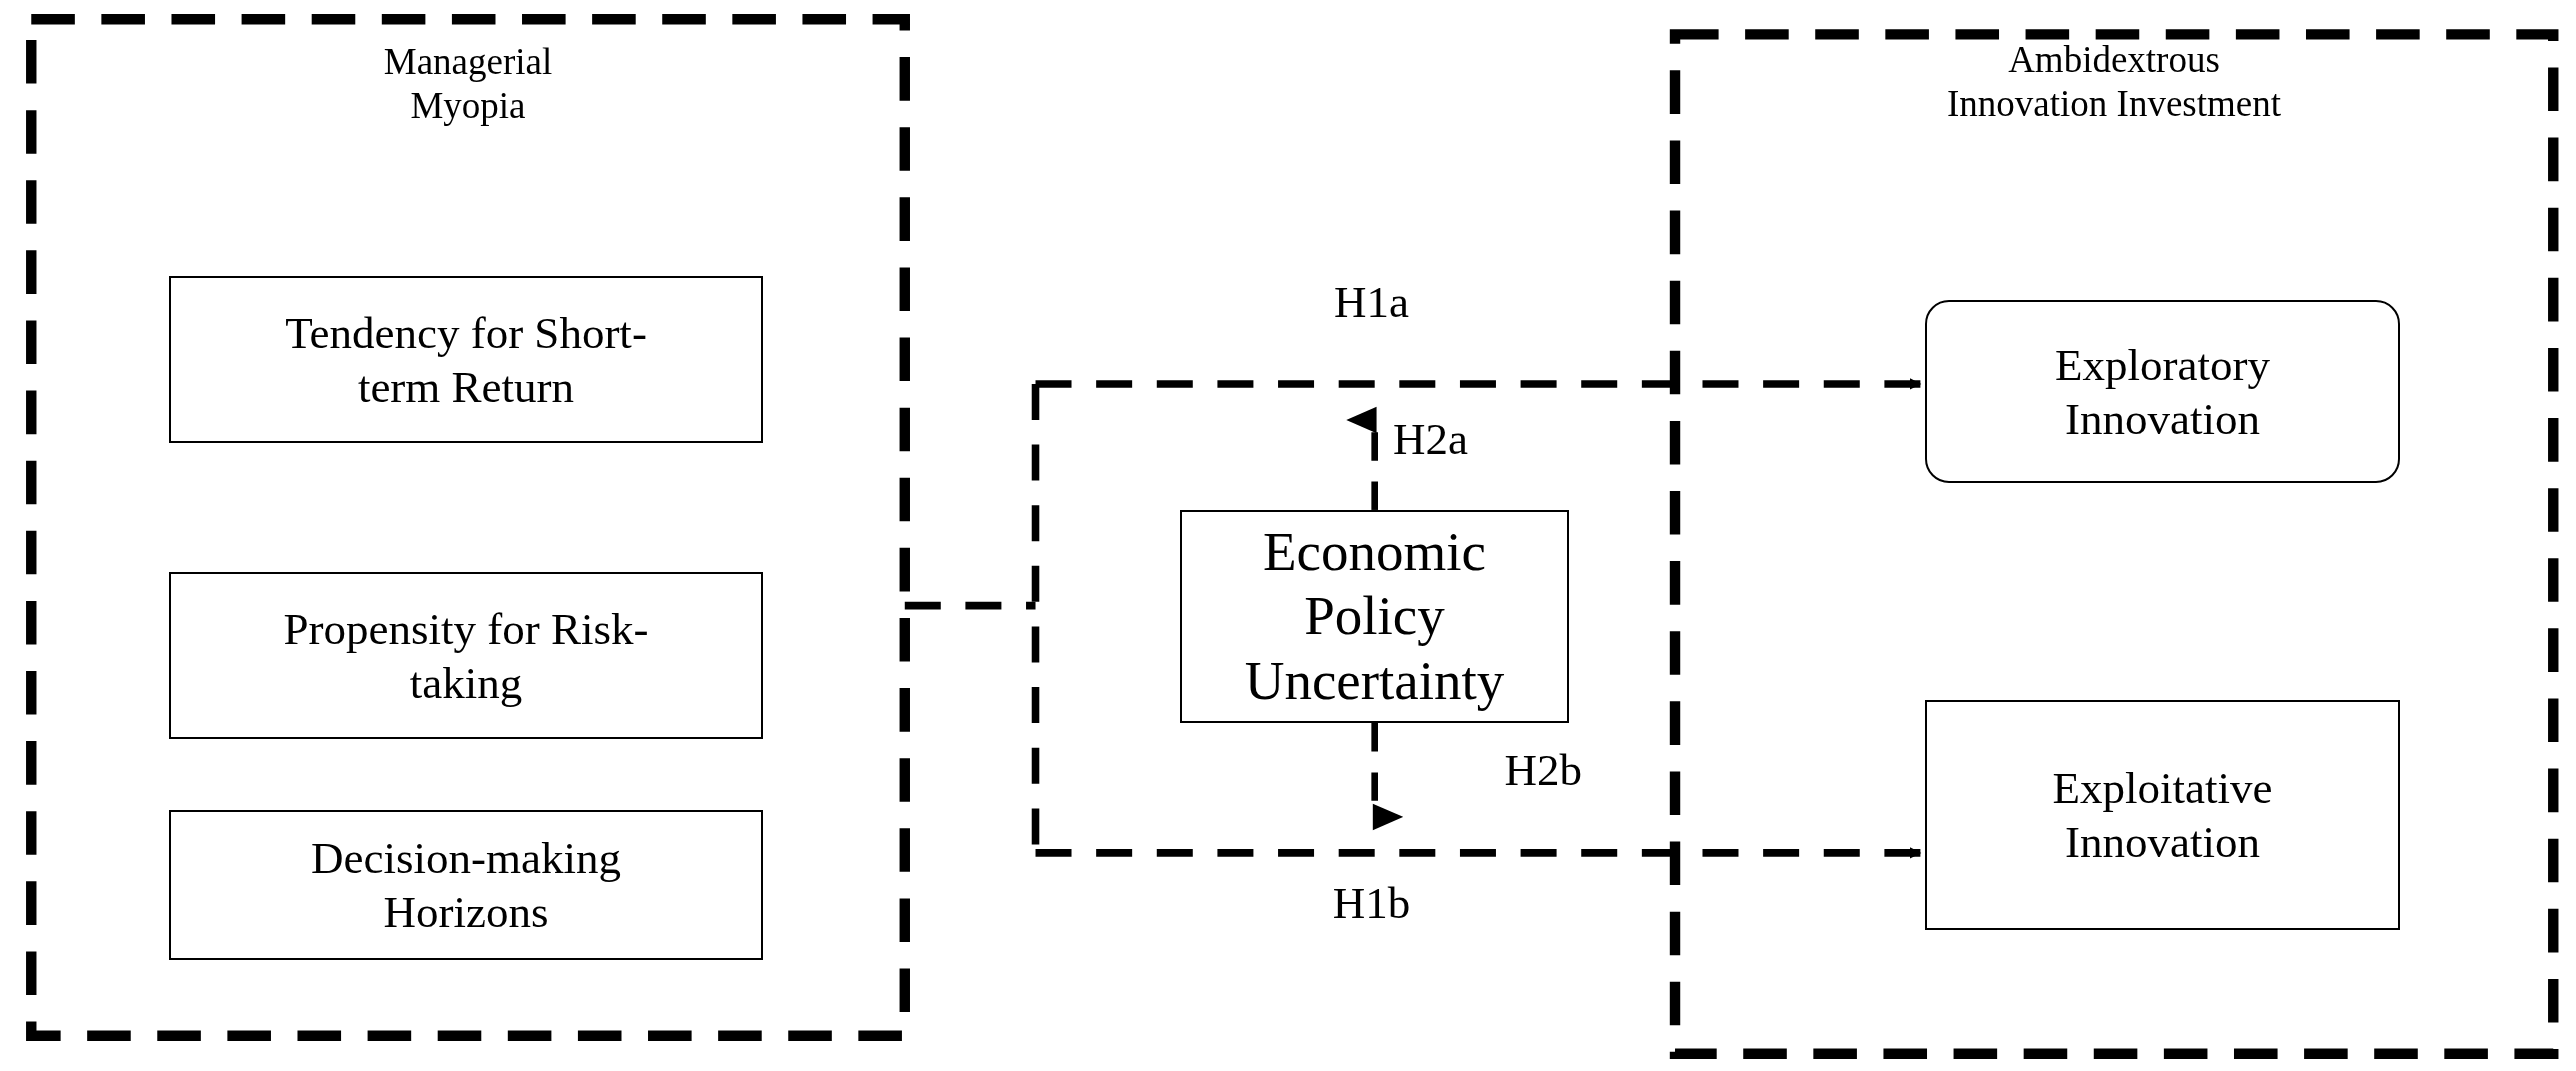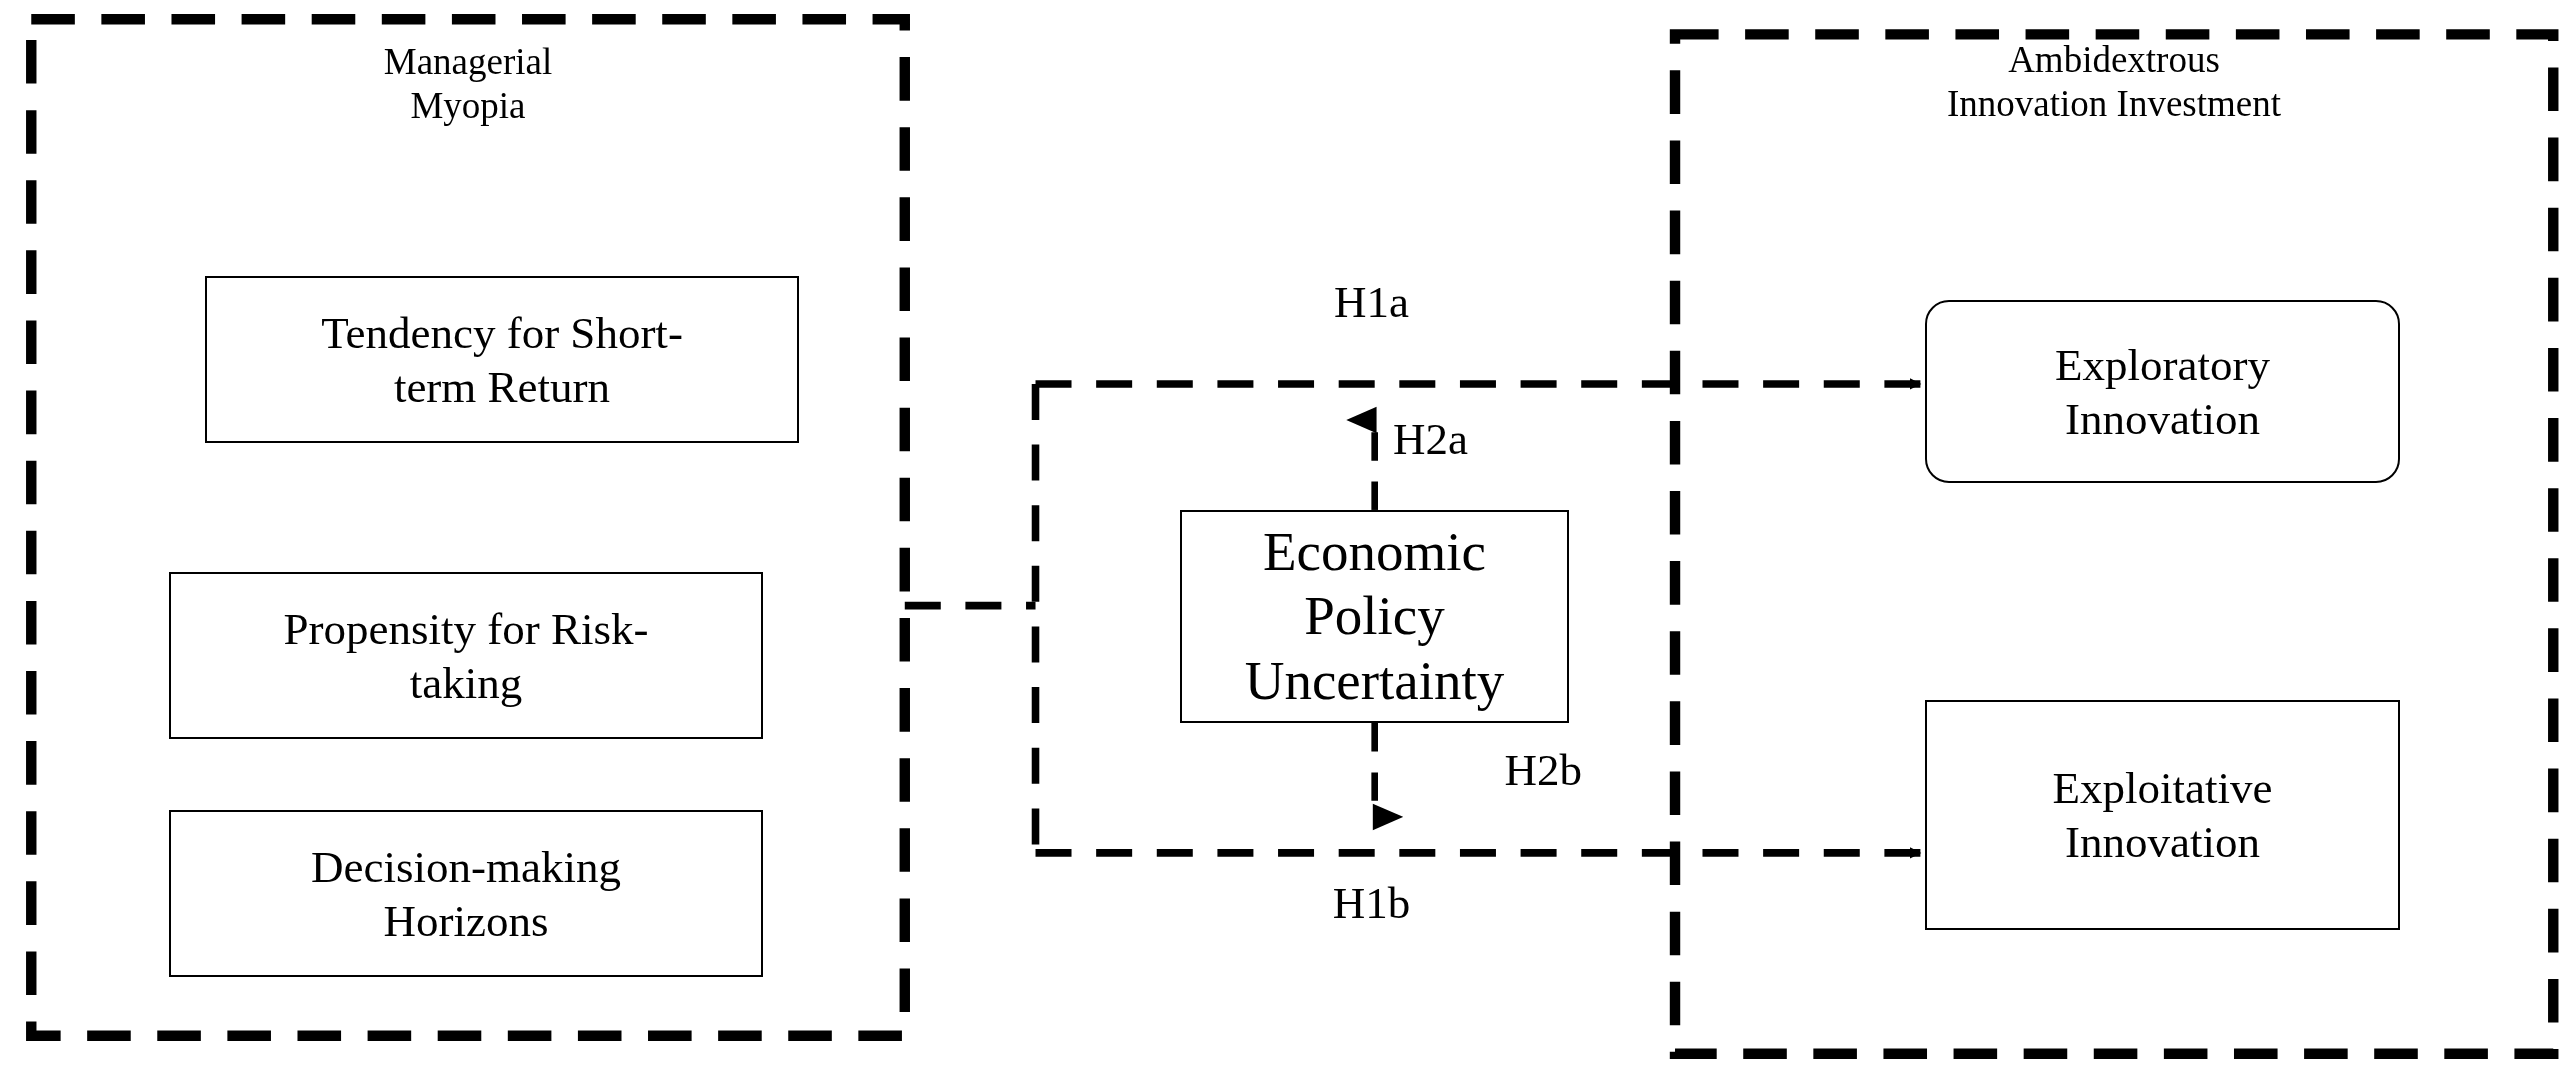--- a/index.html
+++ b/index.html
@@ -77,27 +77,27 @@
     <line x1="1093" y1="900" x2="2027" y2="900" stroke="#000000" stroke-width="8" stroke-dasharray="38,26" stroke-linecap="butt" marker-end="url(#arrowRight)"></line>
 
     <line x1="1451" y1="538" x2="1451" y2="443" stroke="#000000" stroke-width="7" stroke-dasharray="30,22" stroke-linecap="butt" marker-end="url(#arrowUp)"></line>
 
     <line x1="1451" y1="763" x2="1451" y2="862" stroke="#000000" stroke-width="7" stroke-dasharray="30,22" stroke-linecap="butt" marker-end="url(#arrowDown)"></line>
   </svg>
 
   <div class="grp-title" style="left:31px; top:40px; width:874px;">Managerial
 Myopia</div>
 
-  <div class="node-box" style="left:169px; top:276px; width:594px; height:167px;margin-left:36px;">Tendency for Short-
+  <div class="node-box" style="left:169px; top:276px; width:594px; height:167px;">Tendency for Short-
 term Return</div>
 
   <div class="node-box" style="left:169px; top:572px; width:594px; height:167px;">Propensity for Risk-
 taking</div>
 
-  <div class="node-box" style="left:169px; top:810px; width:594px; height:167px;">Decision-making
+  <div class="node-box" style="left:169px; top:810px; width:594px; height:150px;">Decision-making
 Horizons</div>
 
   <div class="node-box epu" style="left:1180px; top:510px; width:389px; height:213px;">Economic
 Policy
 Uncertainty</div>
 
   <div class="grp-title" style="left:1675px; top:38px; width:878px;">Ambidextrous
 Innovation Investment</div>
 
   <div class="node-box" style="left:1925px; top:300px; width:475px; height:183px;border-radius:24px;">Exploratory

